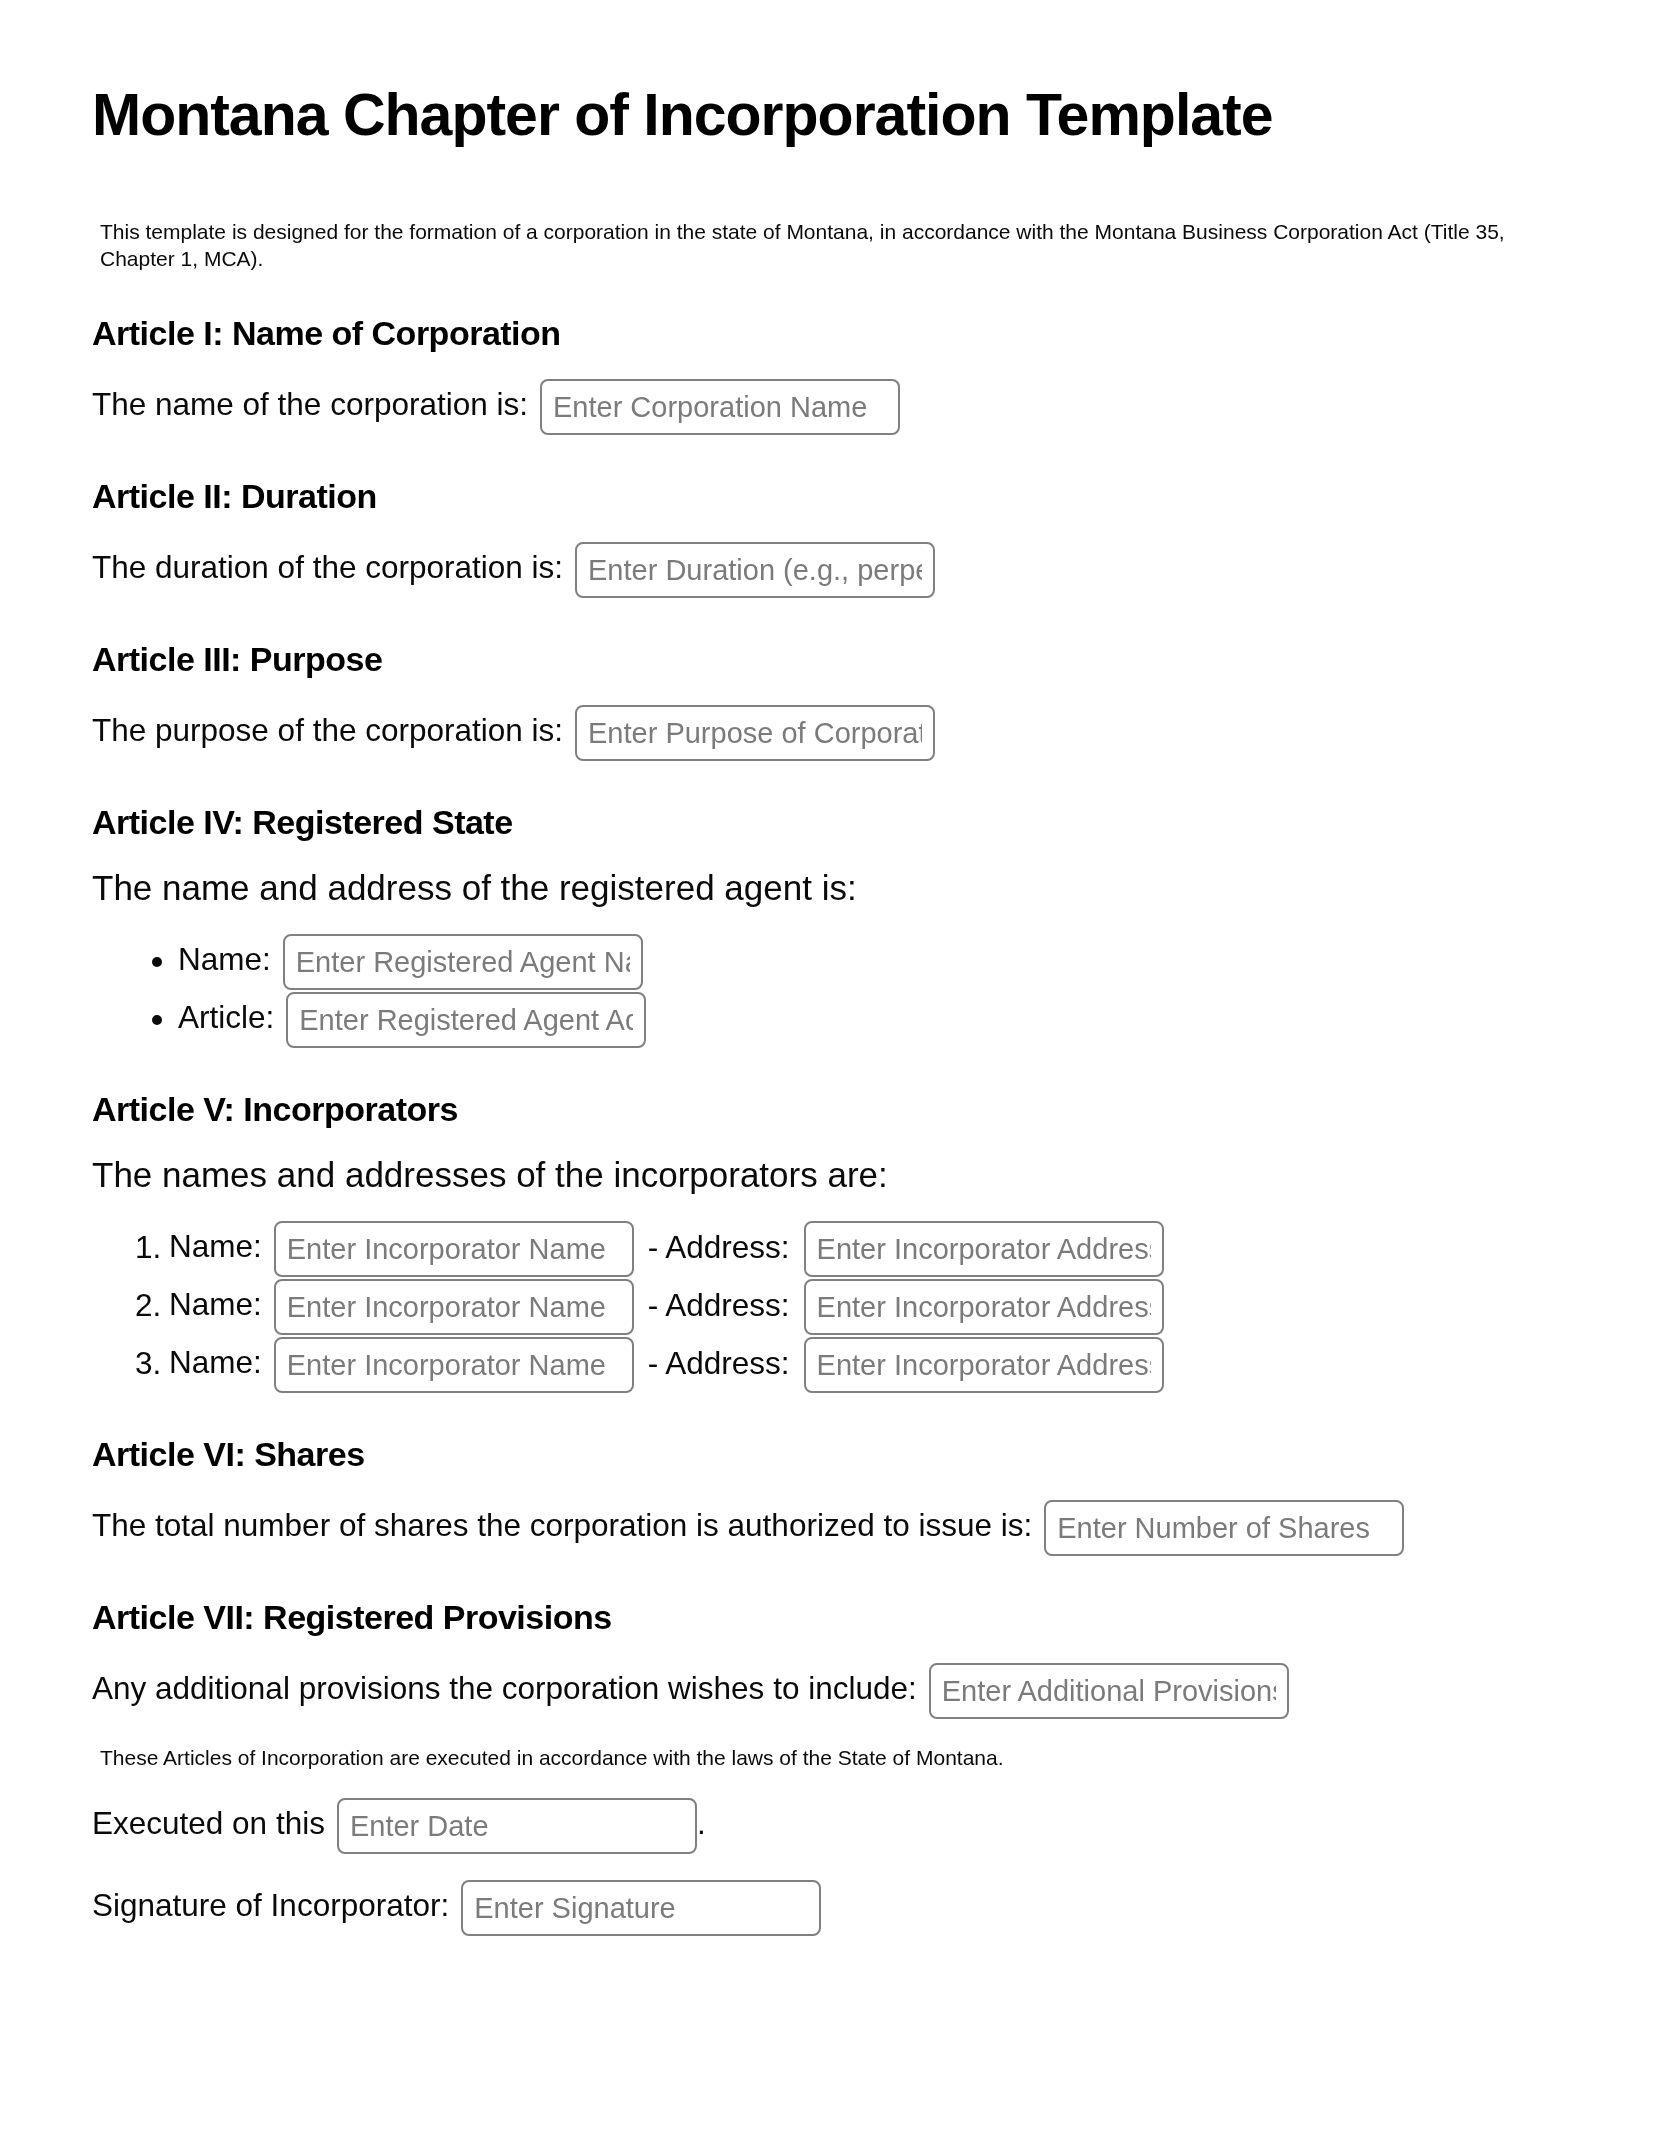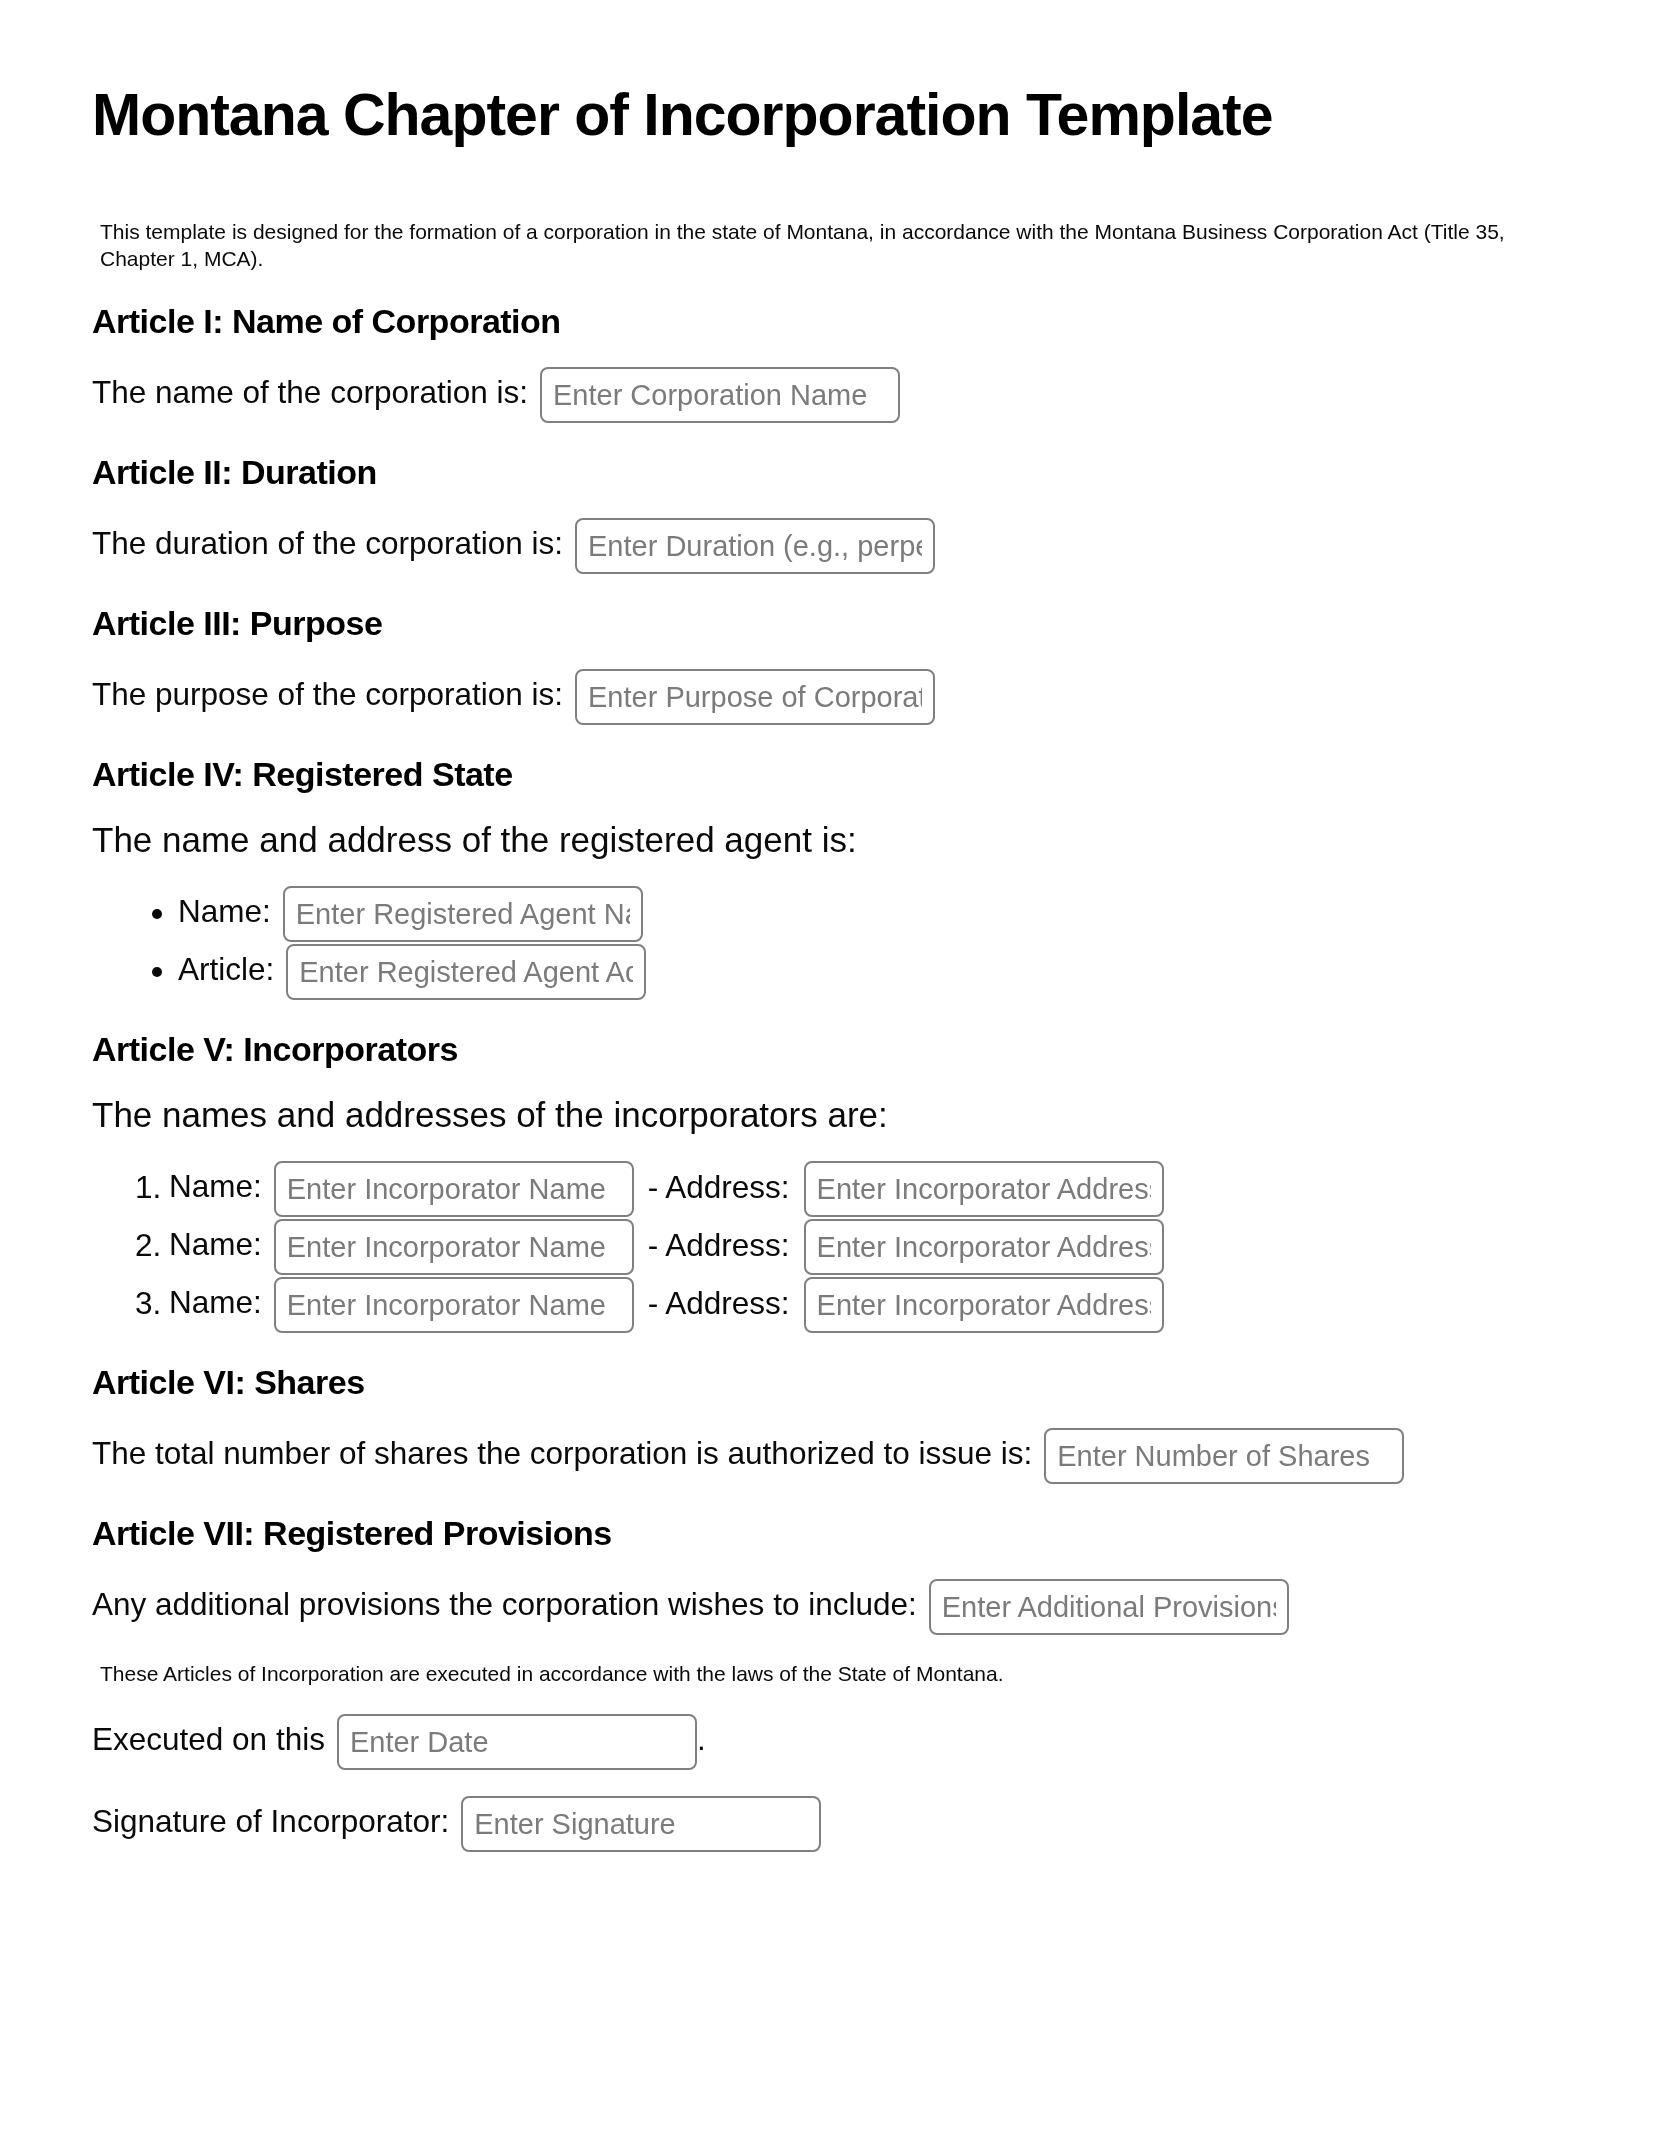--- a/index.html
+++ b/index.html
@@ -25,21 +25,21 @@
   p.intro, p.statement {
     font-size: 21px;
     line-height: 1.28;
     max-width: 1480px;
     margin: 8px;
   }
   h3.article-heading {
     font-size: 34px;
     font-weight: 700;
     letter-spacing: -0.5px;
-    margin: 30px 0 26px 0;
+    margin: 42px 0 26px 0;
     color: #000;
   }
   .field-line {
     font-size: 31.5px;
     margin: 26px 0;
     white-space: nowrap;
   }
   .plain-line { font-size: 35px; margin: 26px 0; }
   input.text-field {
     width: 360px;

